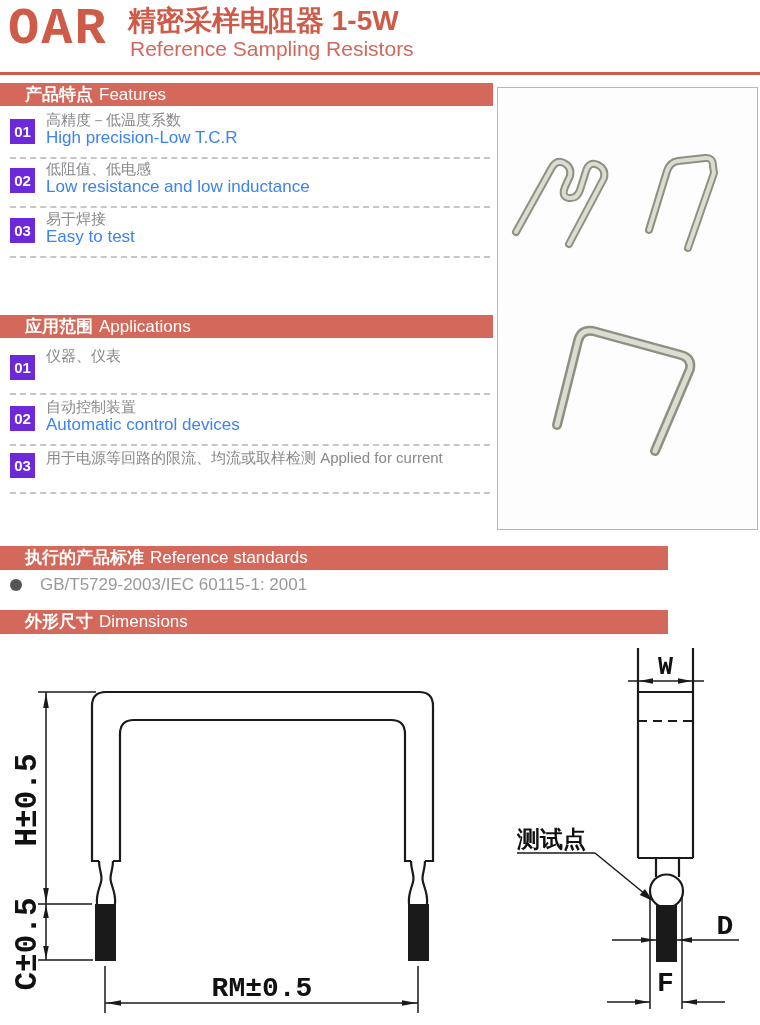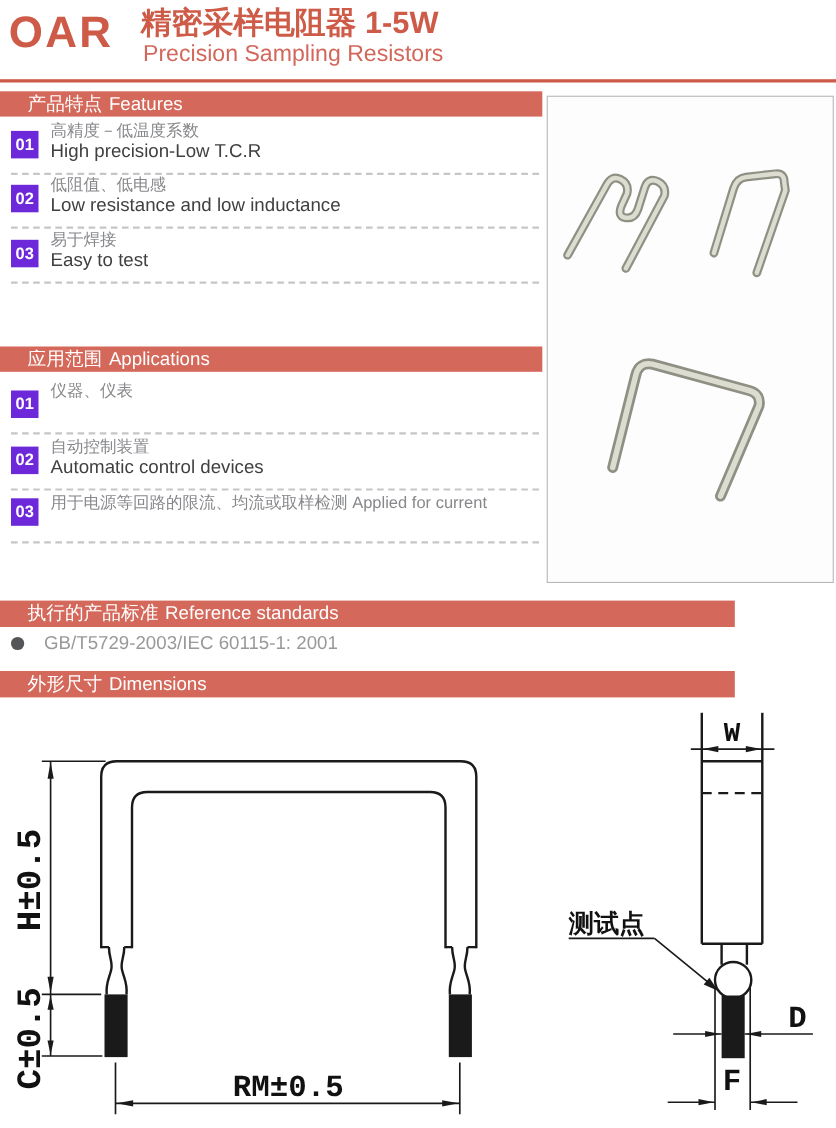--- a/index.html
+++ b/index.html
@@ -3,58 +3,58 @@
 <meta charset="utf-8">
 <style>
   html,body{margin:0;padding:0;}
   body{
     width:760px;height:1025px;position:relative;overflow:hidden;
     background:#ffffff;
     font-family:"Liberation Sans","DejaVu Sans",sans-serif;
   }
   .abs{position:absolute;}
   
-  .brand{left:8px;top:2px;font-size:40px;line-height:56px;font-weight:700;
-         color:#ce5b48;letter-spacing:2px;}
+  .brand{left:8px;top:2px;font-size:52px;line-height:56px;font-weight:700;
+         color:#ce5b48;letter-spacing:2px;font-family:Liberation Mono, monospace;}
   .title-cn{left:128px;top:6px;font-size:28px;line-height:30px;font-weight:700;color:#ce5b48;}
   .subtitle{left:130px;top:37px;font-size:21px;line-height:24px;color:#d2685c;}
   .header-rule{left:0;top:72px;width:760px;height:3px;background:#ce5b48;}
   
   .bar{background:#d4695b;color:#fff;font-size:17px;white-space:nowrap;overflow:hidden;}
-  .bar .cnp{font-weight:400;margin-left:25px;margin-top:22px;}
+  .bar .cnp{font-weight:700;margin-left:25px;margin-top:22px;}
   .bar .enp{font-weight:400;margin-left:6px;}
   .bar-col{left:0;width:493px;height:23px;line-height:23px;}
   .bar-full{left:0;width:668px;height:24px;line-height:24px;}
   
   .item{left:0;width:493px;height:48px;}
   .item .badge{position:absolute;left:10px;top:8px;width:25px;height:25px;background:#6d28d9;
                color:#fff;font-size:15px;font-weight:700;text-align:center;line-height:25px;}
   .item .cn{position:absolute;left:46px;top:0;font-size:15px;line-height:17px;color:#87888b;white-space:nowrap;}
-  .item .en{position:absolute;left:46px;top:17px;font-size:17px;line-height:19px;color:#404040;white-space:nowrap;}
+  .item .en{position:absolute;left:46px;top:17px;font-size:17px;line-height:19px;color:#3b82f6;white-space:nowrap;}
   .item .dash{position:absolute;left:10px;top:46px;width:480px;height:0;border-top:2px dashed #c6c6c6;}
   
   .std-row{left:10px;top:576px;width:740px;height:18px;line-height:18px;}
   .std-bullet{position:absolute;left:0;top:3px;width:12px;height:12px;border-radius:50%;background:#545557;}
   .std-text{position:absolute;left:30px;top:0;font-size:17px;color:#98999b;white-space:nowrap;}
   
   .photo-frame{left:497px;top:87px;width:259px;height:441px;border:1px solid #b7b7b7;background:#fdfdfd;}
   
   .drawing{overflow:visible;}
   svg text{fill:#111;}
   .dimtxt{font-family:"Liberation Mono","DejaVu Sans Mono",monospace;font-weight:700;}
   .cadline{stroke:#1a1a1a;stroke-width:2.2;fill:none;}
   .dimline{stroke:#1a1a1a;stroke-width:1.5;fill:none;}
   .arrow{fill:#1a1a1a;stroke:none;}
 </style>
 </head>
 <body>
 
 <div class="abs brand">OAR</div>
 <div class="abs title-cn">精密采样电阻器 1-5W</div>
-<div class="abs subtitle">Precision Sampling Resistors</div>
+<div class="abs subtitle">Reference Sampling Resistors</div>
 <div class="abs header-rule"></div>
 
 <div class="abs bar bar-col" style="top:83px">
   <span class="cnp">产品特点</span><span class="enp">Features</span>
 </div>
 
 <div class="abs item" style="top:111px">
   <span class="badge">01</span>
   <span class="cn">高精度－低温度系数</span>
   <span class="en">High precision-Low T.C.R</span>

